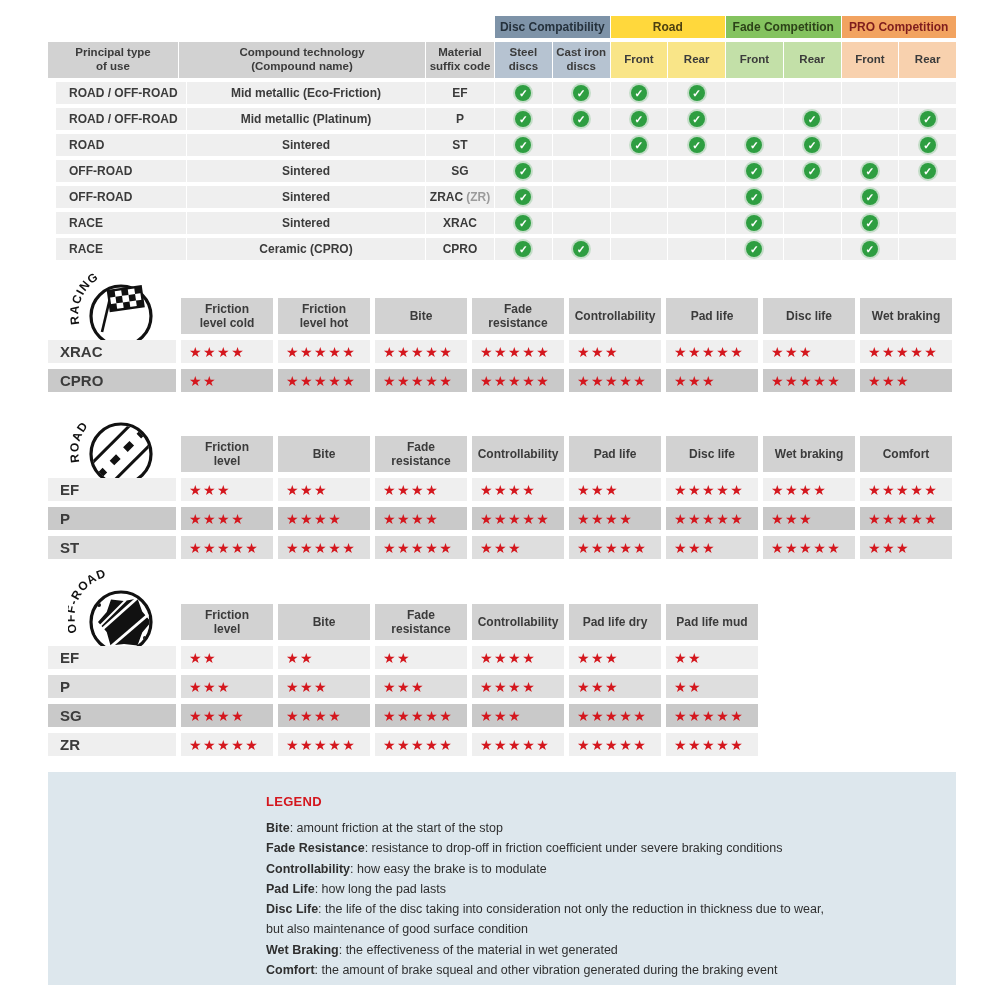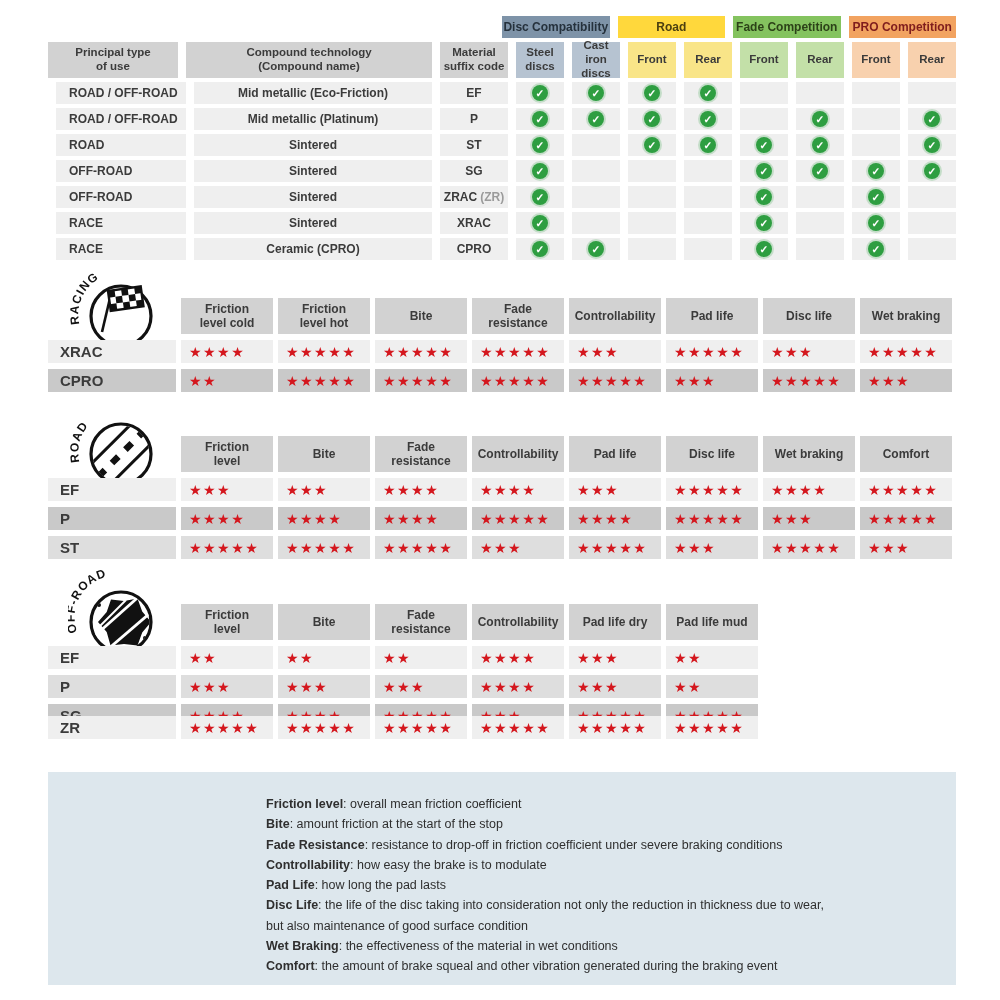--- a/index.html
+++ b/index.html
@@ -3,21 +3,21 @@
 <meta charset="utf-8">
 <style>
   html,body{margin:0;padding:0;}
   body{
     width:1000px;height:1000px;position:relative;background:#fff;
     font-family:"Liberation Sans",sans-serif;color:#3b3b3b;
     -webkit-font-smoothing:antialiased;
   }
   
   .compat{position:absolute;left:48px;top:16px;width:908px;}
-  .frow{display:flex;gap:8px;margin-bottom:4px;}
+  .frow{display:flex;gap:1px;margin-bottom:4px;}
   .gspacer{width:446px;flex:none;}
   .gcell{flex:1;height:22px;display:flex;align-items:center;justify-content:center;
          font-size:12px;font-weight:bold;color:#333;}
   .g0{background:#7e93a8;color:#25313c;}
   .g1{background:#ffd83c;color:#4d4010;}
   .g2{background:#84c35f;color:#2c4218;}
   .g3{background:#f2a360;color:#7f1d1d;}
   .hc{background:#d2d2d2;height:36px;display:flex;align-items:center;justify-content:center;
       text-align:center;font-size:11.5px;font-weight:bold;white-space:pre-line;line-height:1.2;}
   .w-use{width:130px;flex:none;}
@@ -42,21 +42,21 @@
   #sec-racing{top:270px;height:130px;}
   #sec-road{top:408px;height:160px;}
   #sec-offroad{top:576px;height:190px;}
   .sec-icon{position:absolute;left:20px;top:-8px;}
   .rt-head{position:absolute;top:28px;left:0;display:flex;gap:5px;}
   .rt-spacer{width:128px;flex:none;}
   .rt-hc{width:92px;flex:none;height:36px;background:#d2d2d2;display:flex;align-items:center;
          justify-content:center;text-align:center;font-size:12px;font-weight:bold;
          white-space:pre-line;line-height:1.2;}
   .rt-row{position:absolute;left:0;display:flex;gap:5px;height:23px;}
-  .r0{top:70px;} .r1{top:99px;} .r2{top:128px;} .r3{top:140px;}
+  .r0{top:70px;} .r1{top:99px;} .r2{top:128px;} .r3{top:157px;}
   .rt-label{width:128px;flex:none;display:flex;align-items:center;padding-left:12px;
             box-sizing:border-box;font-size:15px;font-weight:bold;}
   .sc{width:92px;flex:none;display:flex;align-items:center;padding-left:8px;box-sizing:border-box;
       color:#d4171e;font-size:14px;letter-spacing:1.5px;font-family:"DejaVu Sans",sans-serif;}
   .shade-light .rt-label,.shade-light .sc{background:#efefef;}
   .shade-medium .rt-label,.shade-medium .sc{background:#dedede;}
   .shade-dark .rt-label,.shade-dark .sc{background:#c9c9c9;}
   
   .legend{position:absolute;left:48px;top:772px;width:908px;height:213px;background:#dde7ed;
           box-sizing:border-box;padding:22px 30px 0 218px;}
@@ -451,23 +451,23 @@
     <div class="sc">★★★★★</div>
     <div class="sc">★★★★★</div>
     <div class="sc">★★★★★</div>
     <div class="sc">★★★★★</div>
     <div class="sc">★★★★★</div>
     <div class="sc">★★★★★</div>
   </div>
 </div>
 
 <div class="legend">
-  <div class="lg-line"><span class="lg-term">Friction level</span><span>: overall mean friction coefficient</span></div>
+  <div class="lg-title">LEGEND</div>
   <div class="lg-line"><span class="lg-term">Bite</span><span>: amount friction at the start of the stop</span></div>
   <div class="lg-line"><span class="lg-term">Fade Resistance</span><span>: resistance to drop-off in friction coefficient under severe braking conditions</span></div>
   <div class="lg-line"><span class="lg-term">Controllability</span><span>: how easy the brake is to modulate</span></div>
   <div class="lg-line"><span class="lg-term">Pad Life</span><span>: how long the pad lasts</span></div>
   <div class="lg-line"><span class="lg-term">Disc Life</span><span>: the life of the disc taking into consideration not only the reduction in thickness due to wear,</span></div>
   <div class="lg-line"><span class="lg-term"></span><span>but also maintenance of good surface condition</span></div>
-  <div class="lg-line"><span class="lg-term">Wet Braking</span><span>: the effectiveness of the material in wet conditions</span></div>
+  <div class="lg-line"><span class="lg-term">Wet Braking</span><span>: the effectiveness of the material in wet generated</span></div>
   <div class="lg-line"><span class="lg-term">Comfort</span><span>: the amount of brake squeal and other vibration generated during the braking event</span></div>
 
 </div>
 
 </body></html>

